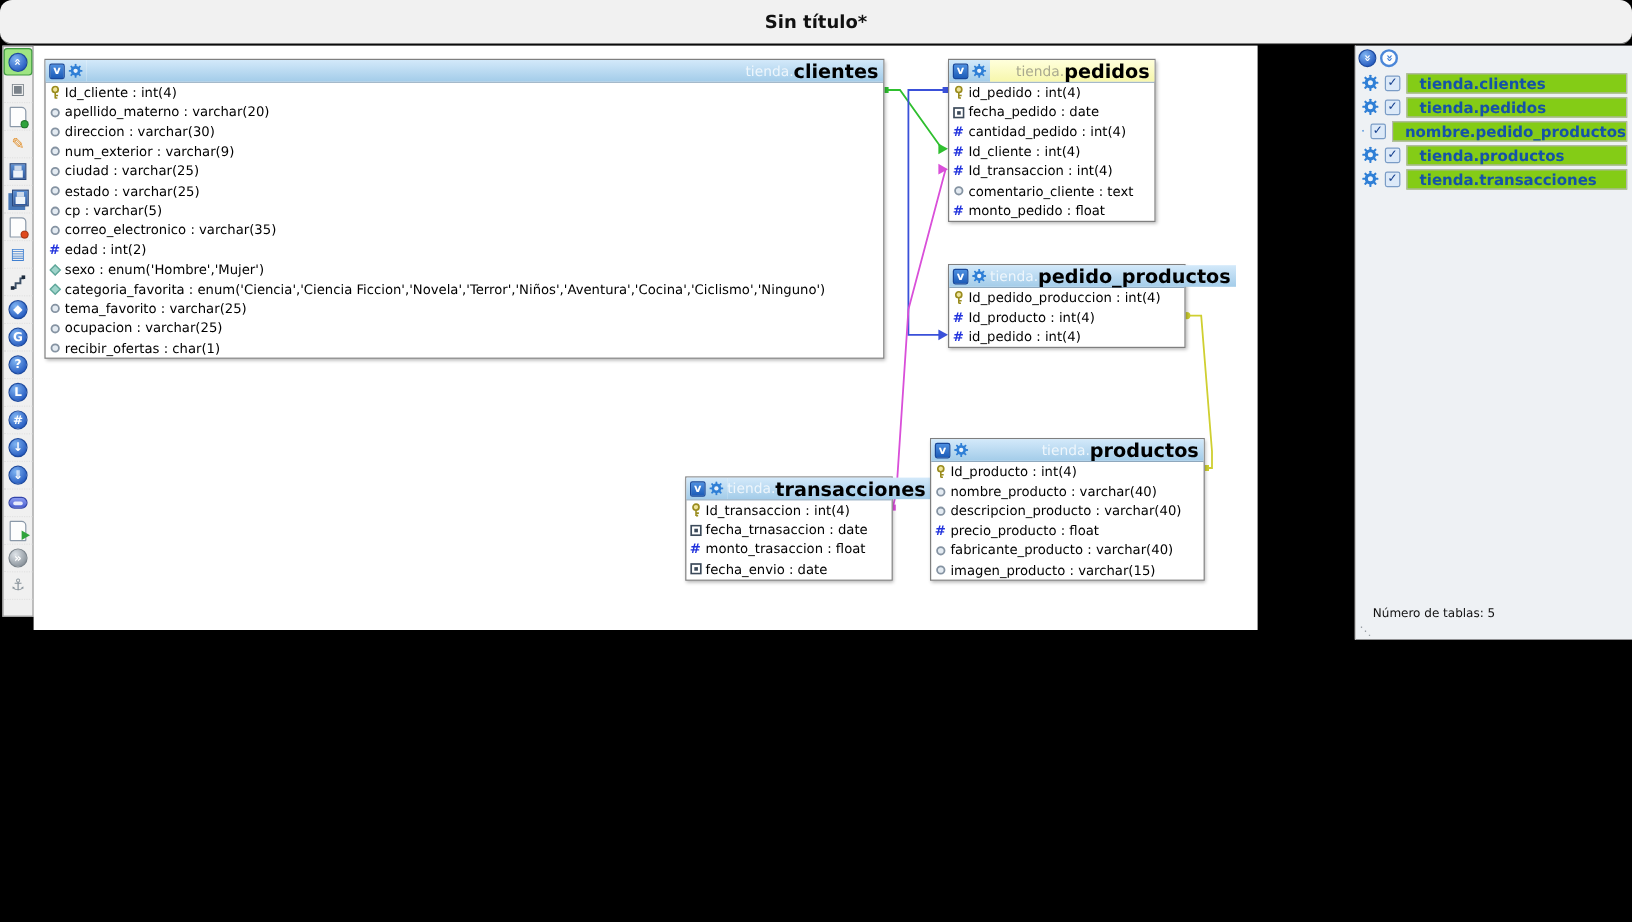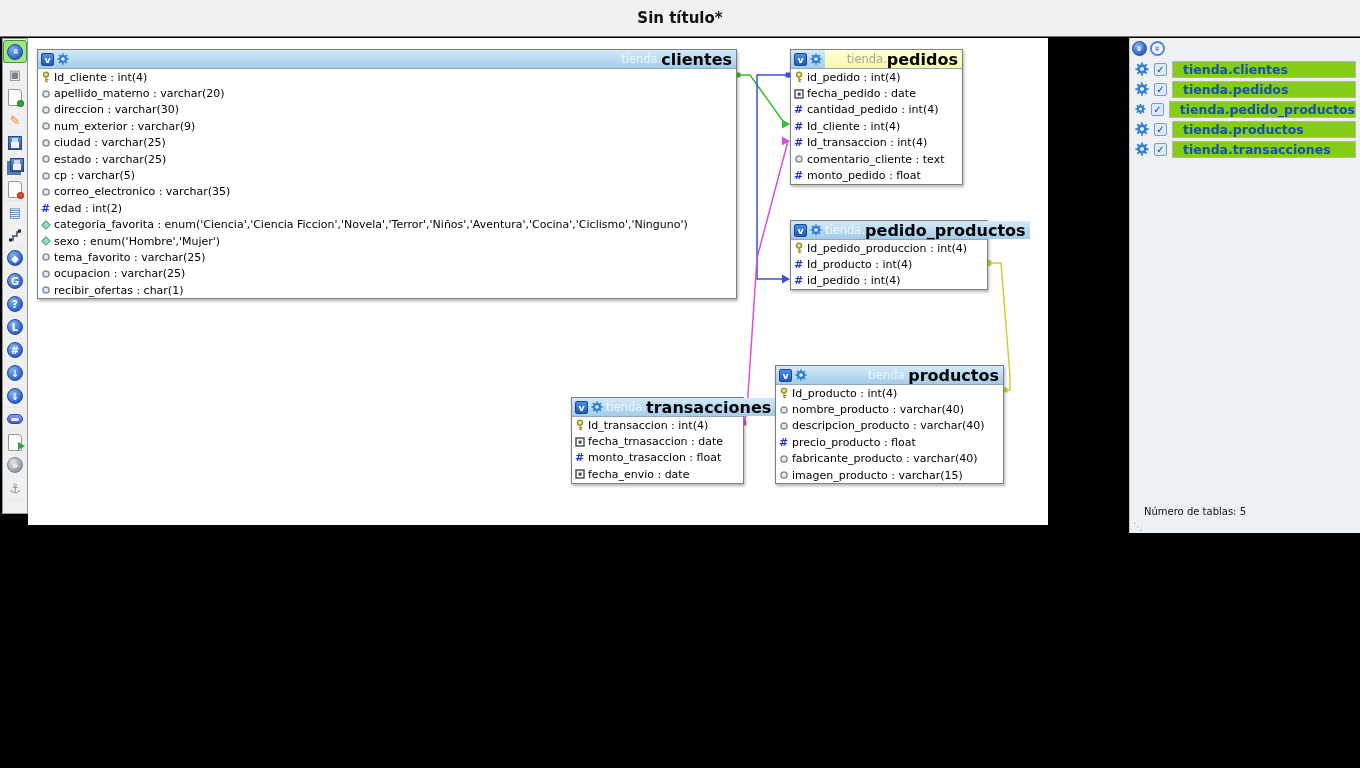--- a/index.html
+++ b/index.html
@@ -2,21 +2,21 @@
 <html><head>
 <meta charset="utf-8">
 <style>
   html,body{margin:0;padding:0;}
   body{width:1360px;height:768px;background:#000;overflow:hidden;
        font-family:"DejaVu Sans",sans-serif;position:relative;}
 
   
   #titlebar{position:absolute;left:0;top:0;width:1360px;height:37px;background:#f1f1f1;
             border-bottom:1px solid #6f6f6f;display:flex;align-items:center;justify-content:center;
-            font-weight:bold;font-size:15px;color:#111;box-sizing:border-box;}
+            font-weight:bold;font-size:15px;color:#111;box-sizing:border-box;border-radius:10px;}
 
   
   #toolbar{position:absolute;left:2px;top:38px;width:26px;height:476px;background:#f0f0f0;
            border:1px solid #9a9a9a;box-sizing:border-box;display:flex;flex-direction:column;
            align-items:center;padding-top:1px;}
   .tb-cell{width:24px;height:23px;display:flex;align-items:center;justify-content:center;
            border-bottom:1px dotted #e2e2e2;box-sizing:border-box;flex:none;}
   .tb-cell.sel{background:#9fe583;border:1px solid #3f9a3f;border-radius:3px;}
   .circ{width:16px;height:16px;border-radius:50%;flex:none;
         background:radial-gradient(circle at 35% 30%, #7fb4f2, #2a5fc2 75%);
@@ -287,29 +287,29 @@
           <span class="hash">#</span>
         </span>
         <span class="ftext">edad : int(2)</span>
       </div>
       <div class="trow">
         <span class="ficon">
           <svg width="10" height="10" viewBox="0 0 10 10">
             <path d="M5 0.8 L9.2 5 L5 9.2 L0.8 5 Z" fill="#9fd4cb" stroke="#5fa79a" stroke-width="1.2"></path>
           </svg>
         </span>
+        <span class="ftext">sexo : enum('Hombre','Mujer')</span>
+      </div>
+      <div class="trow">
+        <span class="ficon">
+          <svg width="10" height="10" viewBox="0 0 10 10">
+            <path d="M5 0.8 L9.2 5 L5 9.2 L0.8 5 Z" fill="#9fd4cb" stroke="#5fa79a" stroke-width="1.2"></path>
+          </svg>
+        </span>
         <span class="ftext">categoria_favorita : enum('Ciencia','Ciencia Ficcion','Novela','Terror','Niños','Aventura','Cocina','Ciclismo','Ninguno')</span>
-      </div>
-      <div class="trow">
-        <span class="ficon">
-          <svg width="10" height="10" viewBox="0 0 10 10">
-            <path d="M5 0.8 L9.2 5 L5 9.2 L0.8 5 Z" fill="#9fd4cb" stroke="#5fa79a" stroke-width="1.2"></path>
-          </svg>
-        </span>
-        <span class="ftext">sexo : enum('Hombre','Mujer')</span>
       </div>
       <div class="trow">
         <span class="ficon">
           <svg width="10" height="10" viewBox="0 0 10 10">
             <circle cx="5" cy="5" r="3.1" fill="#e4ebf2" stroke="#8593a2" stroke-width="1.5"></circle>
           </svg>
         </span>
         <span class="ftext">tema_favorito : varchar(25)</span>
       </div>
       <div class="trow">
@@ -637,21 +637,21 @@
             <rect x="7" y="0.3" width="2" height="4.2" rx="0.6" transform="rotate(135 8 8)"></rect>
             <rect x="7" y="0.3" width="2" height="4.2" rx="0.6" transform="rotate(180 8 8)"></rect>
             <rect x="7" y="0.3" width="2" height="4.2" rx="0.6" transform="rotate(225 8 8)"></rect>
             <rect x="7" y="0.3" width="2" height="4.2" rx="0.6" transform="rotate(270 8 8)"></rect>
             <rect x="7" y="0.3" width="2" height="4.2" rx="0.6" transform="rotate(315 8 8)"></rect>
             <circle cx="8" cy="8" r="5.4"></circle>
           </g>
           <circle cx="8" cy="8" r="2.4" fill="#ffffff" opacity="0.9"></circle>
         </svg>
         <span class="rp-check">✓</span>
-        <span class="rp-label">tienda.pedido_productos</span>
+        <span class="rp-label">nombre.pedido_productos</span>
       </div>
       <div class="rp-row">
         <svg width="14" height="14" viewBox="0 0 16 16">
           <g fill="#2f7fd6">
             <rect x="7" y="0.3" width="2" height="4.2" rx="0.6" transform="rotate(0 8 8)"></rect>
             <rect x="7" y="0.3" width="2" height="4.2" rx="0.6" transform="rotate(45 8 8)"></rect>
             <rect x="7" y="0.3" width="2" height="4.2" rx="0.6" transform="rotate(90 8 8)"></rect>
             <rect x="7" y="0.3" width="2" height="4.2" rx="0.6" transform="rotate(135 8 8)"></rect>
             <rect x="7" y="0.3" width="2" height="4.2" rx="0.6" transform="rotate(180 8 8)"></rect>
             <rect x="7" y="0.3" width="2" height="4.2" rx="0.6" transform="rotate(225 8 8)"></rect>

